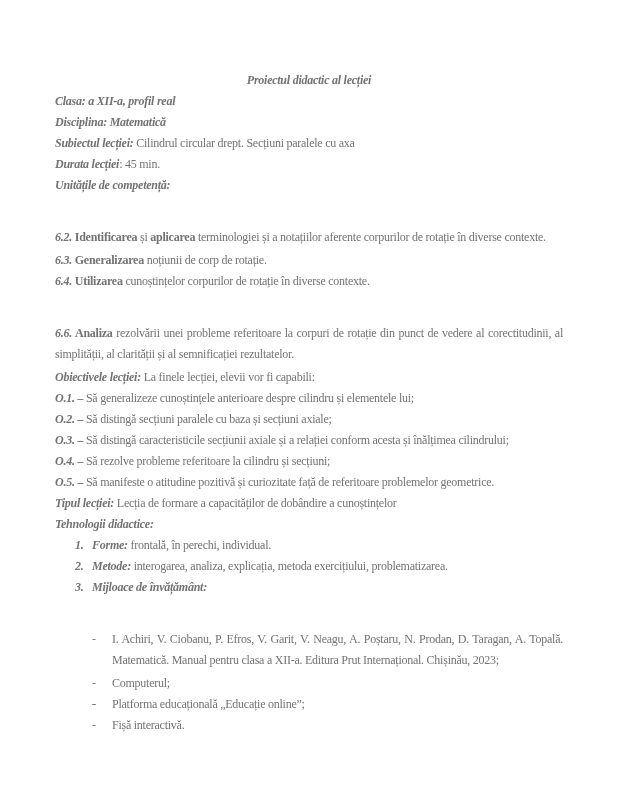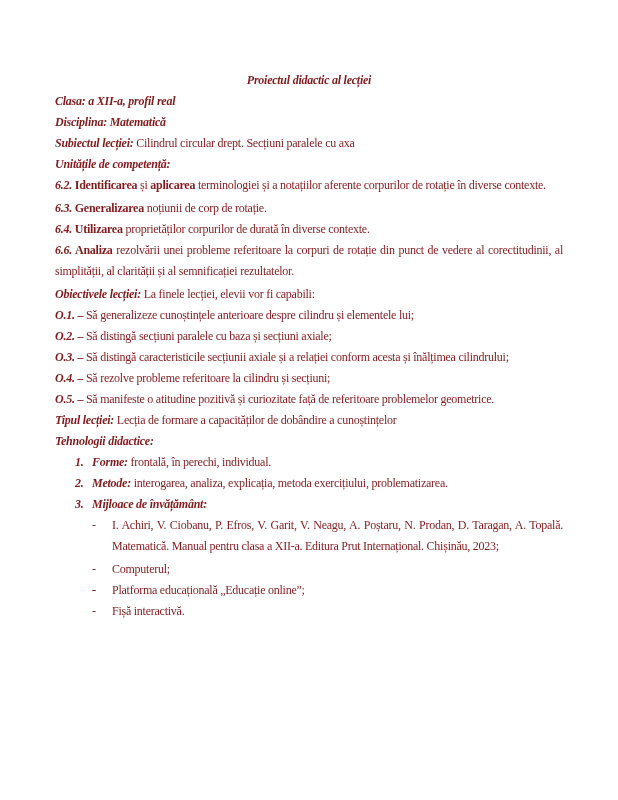--- a/index.html
+++ b/index.html
@@ -1,53 +1,54 @@
 <!DOCTYPE html>
 <html><head>
 <meta charset="utf-8">
 <style>
   html,body{margin:0;padding:0;background:#ffffff;}
   .page{
     width:618px;height:800px;box-sizing:border-box;
     padding:70px 55px 0 55px;
-    background:#ffffff;color:#7f1d1d;
+    background:#ffffff;color:#737373;
     font-family:"Liberation Serif","DejaVu Serif",serif;
     font-size:12px;line-height:21px;letter-spacing:-0.25px;
   }
   p{margin:0;}
   .title{text-align:center;font-weight:bold;font-style:italic;}
   .bi{font-weight:bold;font-style:italic;}
   .bw{font-weight:bold;font-style:normal;}
   .num{font-weight:bold;font-style:italic;}
-  .just{text-align:justify;margin-bottom:2px;}
+  .just{text-align:justify;margin-bottom:2px;margin-top:31px;}
   .nitem{position:relative;padding-left:37px;}
   .nitem .nmark{position:absolute;left:20px;font-weight:bold;font-style:italic;}
   .ditem{position:relative;padding-left:57px;}
   .ditem .dmark{position:absolute;left:37px;font-weight:normal;}
 </style>
 </head>
 <body>
 
 <div class="page">
 
   <p class="title">Proiectul didactic al lecției</p>
 
   <p class="bi">Clasa: a XII-a, profil real</p>
   <p class="bi">Disciplina: Matematică</p>
 
   <p><span class="bi">Subiectul lecției:</span><span> Cilindrul circular drept. Secțiuni paralele cu axa</span></p>
 
+  <p><span class="bi">Durata lecției</span><span>: 45 min.</span></p>
 
   <p class="bi">Unitățile de competență:</p>
 
   <p class="just"><span class="num">6.2.</span><span class="bw"> Identificarea</span><span> și </span><span class="bw">aplicarea</span><span> terminologiei și a notațiilor aferente corpurilor de rotație în diverse contexte.</span></p>
 
   <p><span class="num">6.3.</span><span class="bw"> Generalizarea</span><span> noțiunii de corp de rotație.</span></p>
 
-  <p><span class="num">6.4.</span><span class="bw"> Utilizarea</span><span> proprietăților corpurilor de durată în diverse contexte.</span></p>
+  <p><span class="num">6.4.</span><span class="bw"> Utilizarea</span><span> cunoștințelor corpurilor de rotație în diverse contexte.</span></p>
 
   <p class="just"><span class="num">6.6.</span><span class="bw"> Analiza</span><span> rezolvării unei probleme referitoare la corpuri de rotație din punct de vedere al corectitudinii, al simplității, al clarității și al semnificației rezultatelor.</span></p>
 
   <p><span class="bi">Obiectivele lecției:</span><span> La finele lecției, elevii vor fi capabili:</span></p>
 
   <p><span class="num">O.1. –</span><span> Să generalizeze cunoștințele anterioare despre cilindru și elementele lui;</span></p>
   <p><span class="num">O.2. –</span><span> Să distingă secțiuni paralele cu baza și secțiuni axiale;</span></p>
   <p><span class="num">O.3. –</span><span> Să distingă caracteristicile secțiunii axiale și a relației conform acesta și înălțimea cilindrului;</span></p>
   <p><span class="num">O.4. –</span><span> Să rezolve probleme referitoare la cilindru și secțiuni;</span></p>
   <p><span class="num">O.5. –</span><span> Să manifeste o atitudine pozitivă și curiozitate față de referitoare problemelor geometrice.</span></p>

